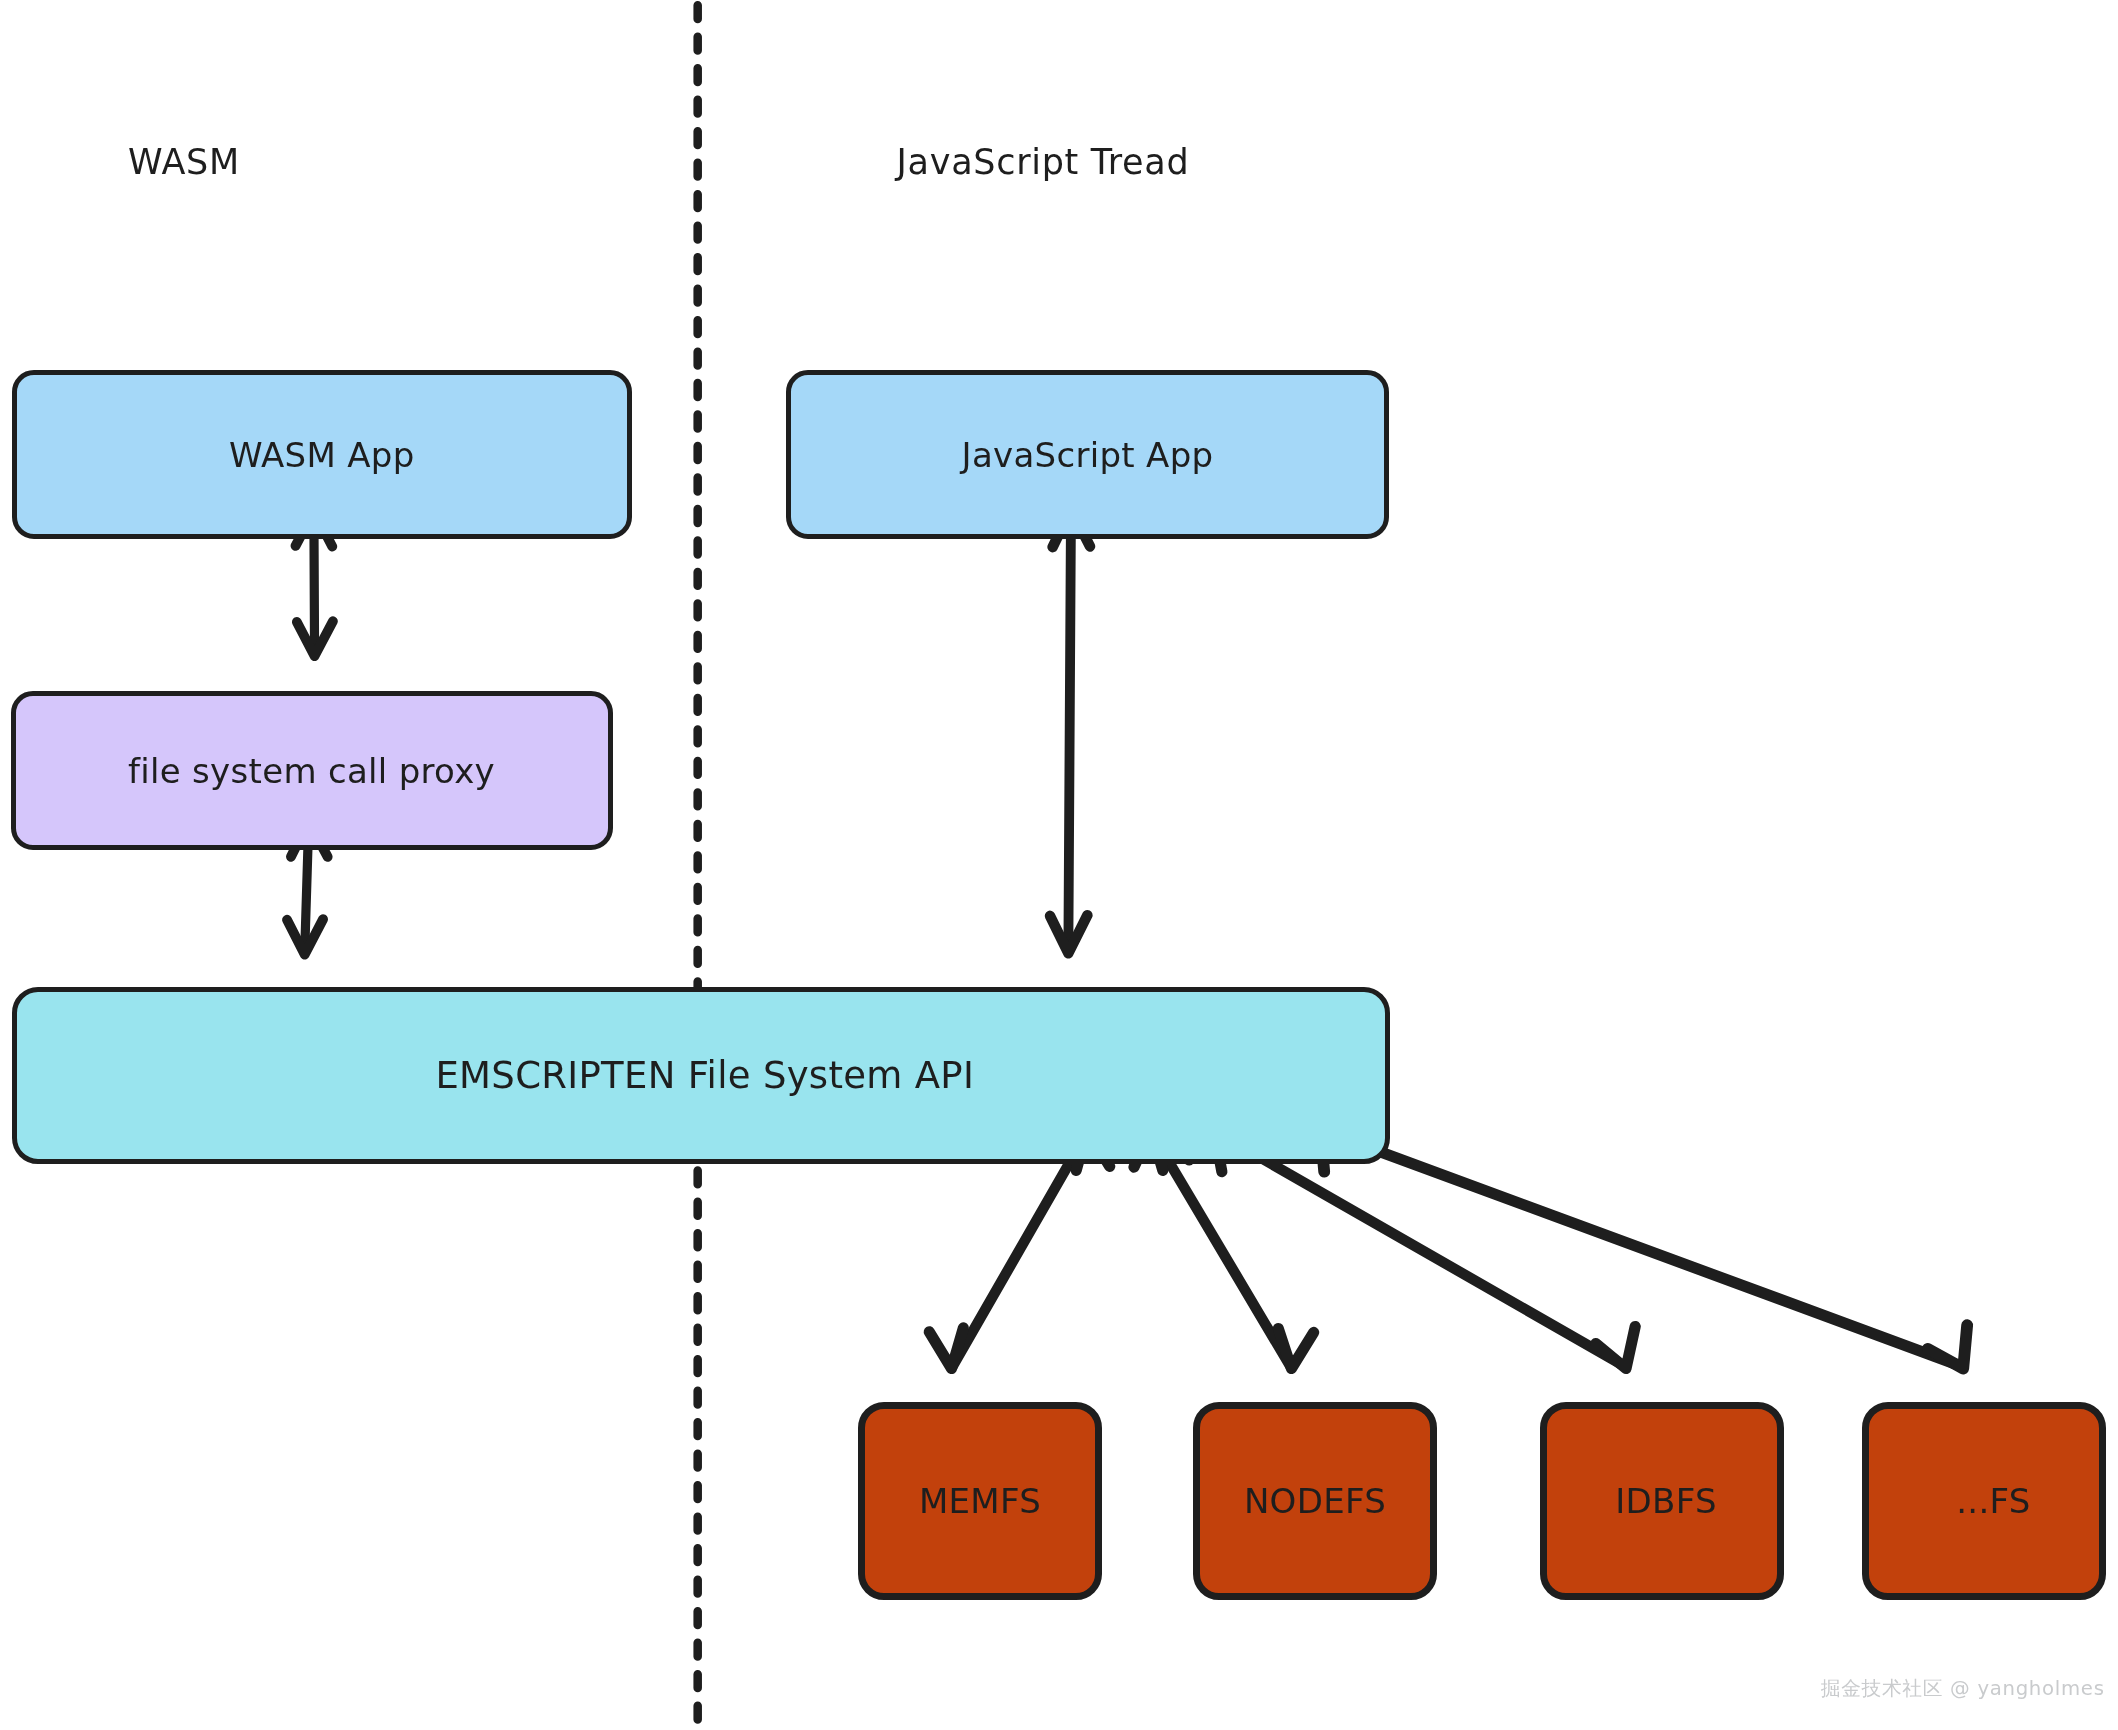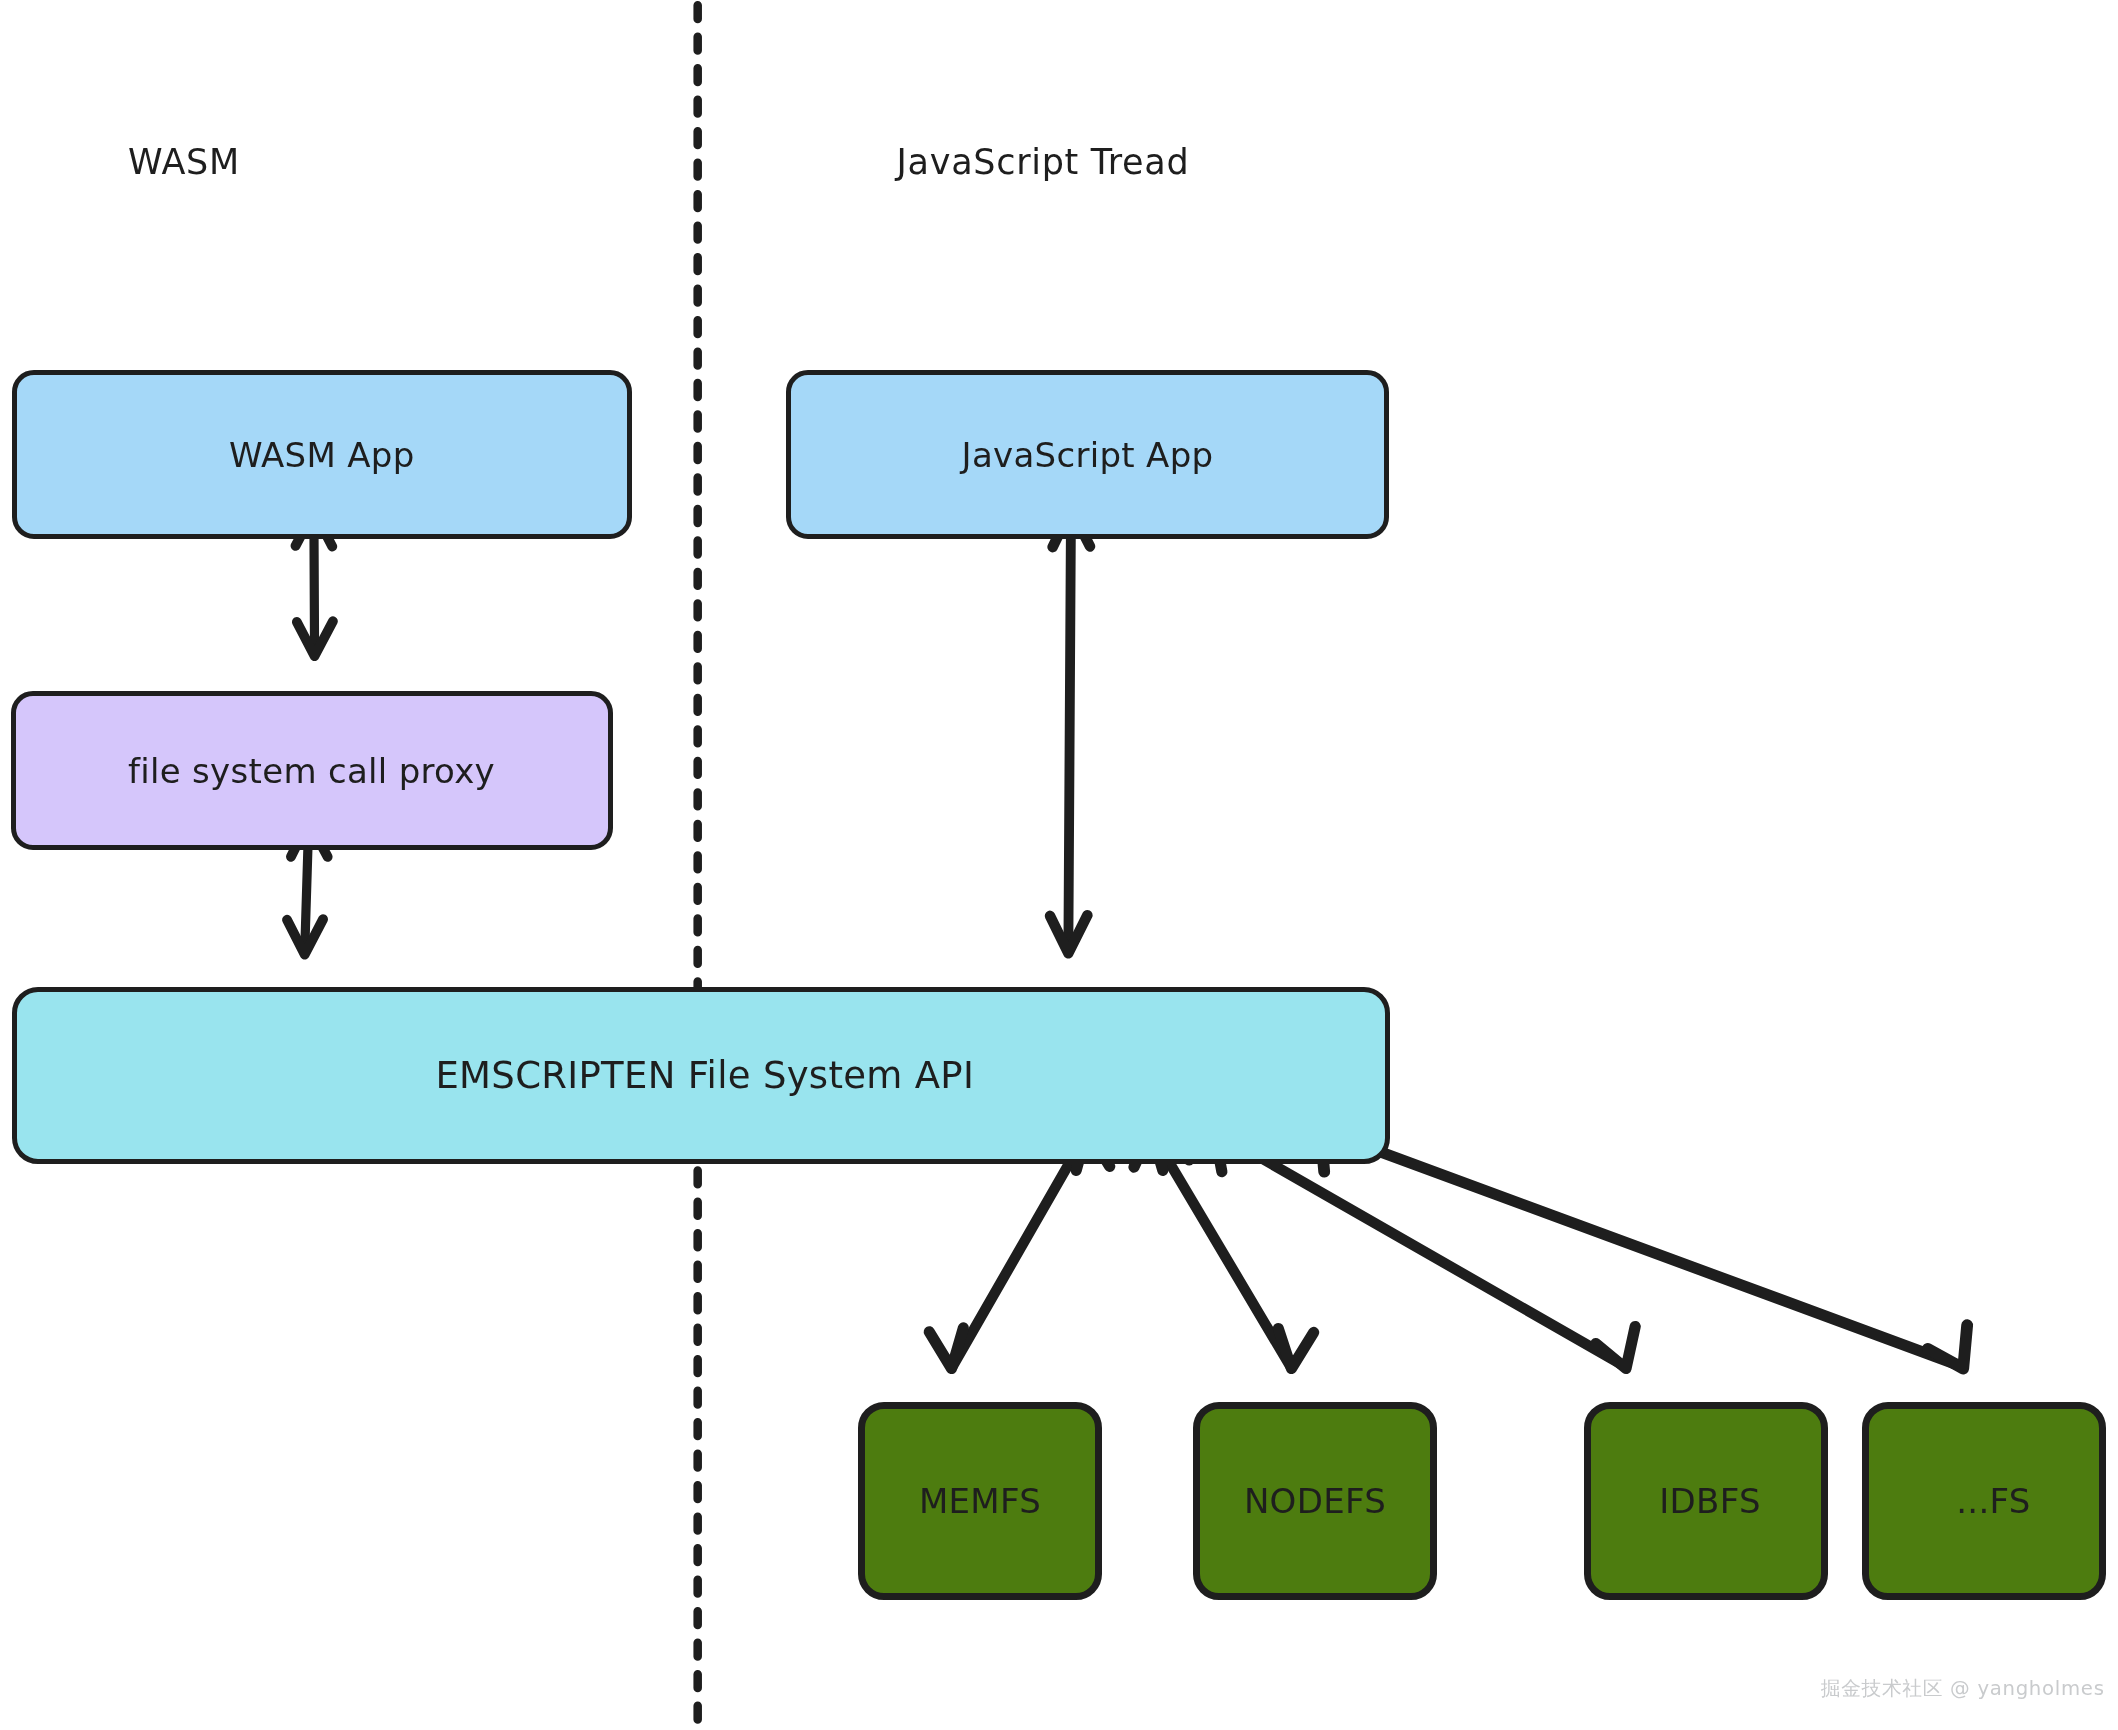--- a/index.html
+++ b/index.html
@@ -77,28 +77,28 @@
     background: #99e4ee;
     border-radius: 26px;
     padding-left: 8px;
   }
   #node-emscripten-api .node-label { font-size: 37px; }
 
   .fs-node {
     top: 1370px;
     width: 244px;
     height: 198px;
-    background: #4d7c0f;
+    background: #c2410c;
     border-width: 7.2px;
     border-radius: 26px;
   }
   .fs-node .node-label { font-size: 34px; }
   #node-memfs  { left: 858px; }
   #node-nodefs { left: 1193px; }
-  #node-idbfs  { left: 1584px; padding-left: 8px; }
+  #node-idbfs  { left: 1540px; padding-left: 8px; }
   #node-otherfs{ left: 1862px; padding-left: 19px; }
 
   
   #watermark {
     position: absolute;
     right: 14.4px;
     bottom: 27.6px;
     font-family: "DejaVu Sans", sans-serif;
     font-size: 19.7px;
     color: #c9cbcd;

